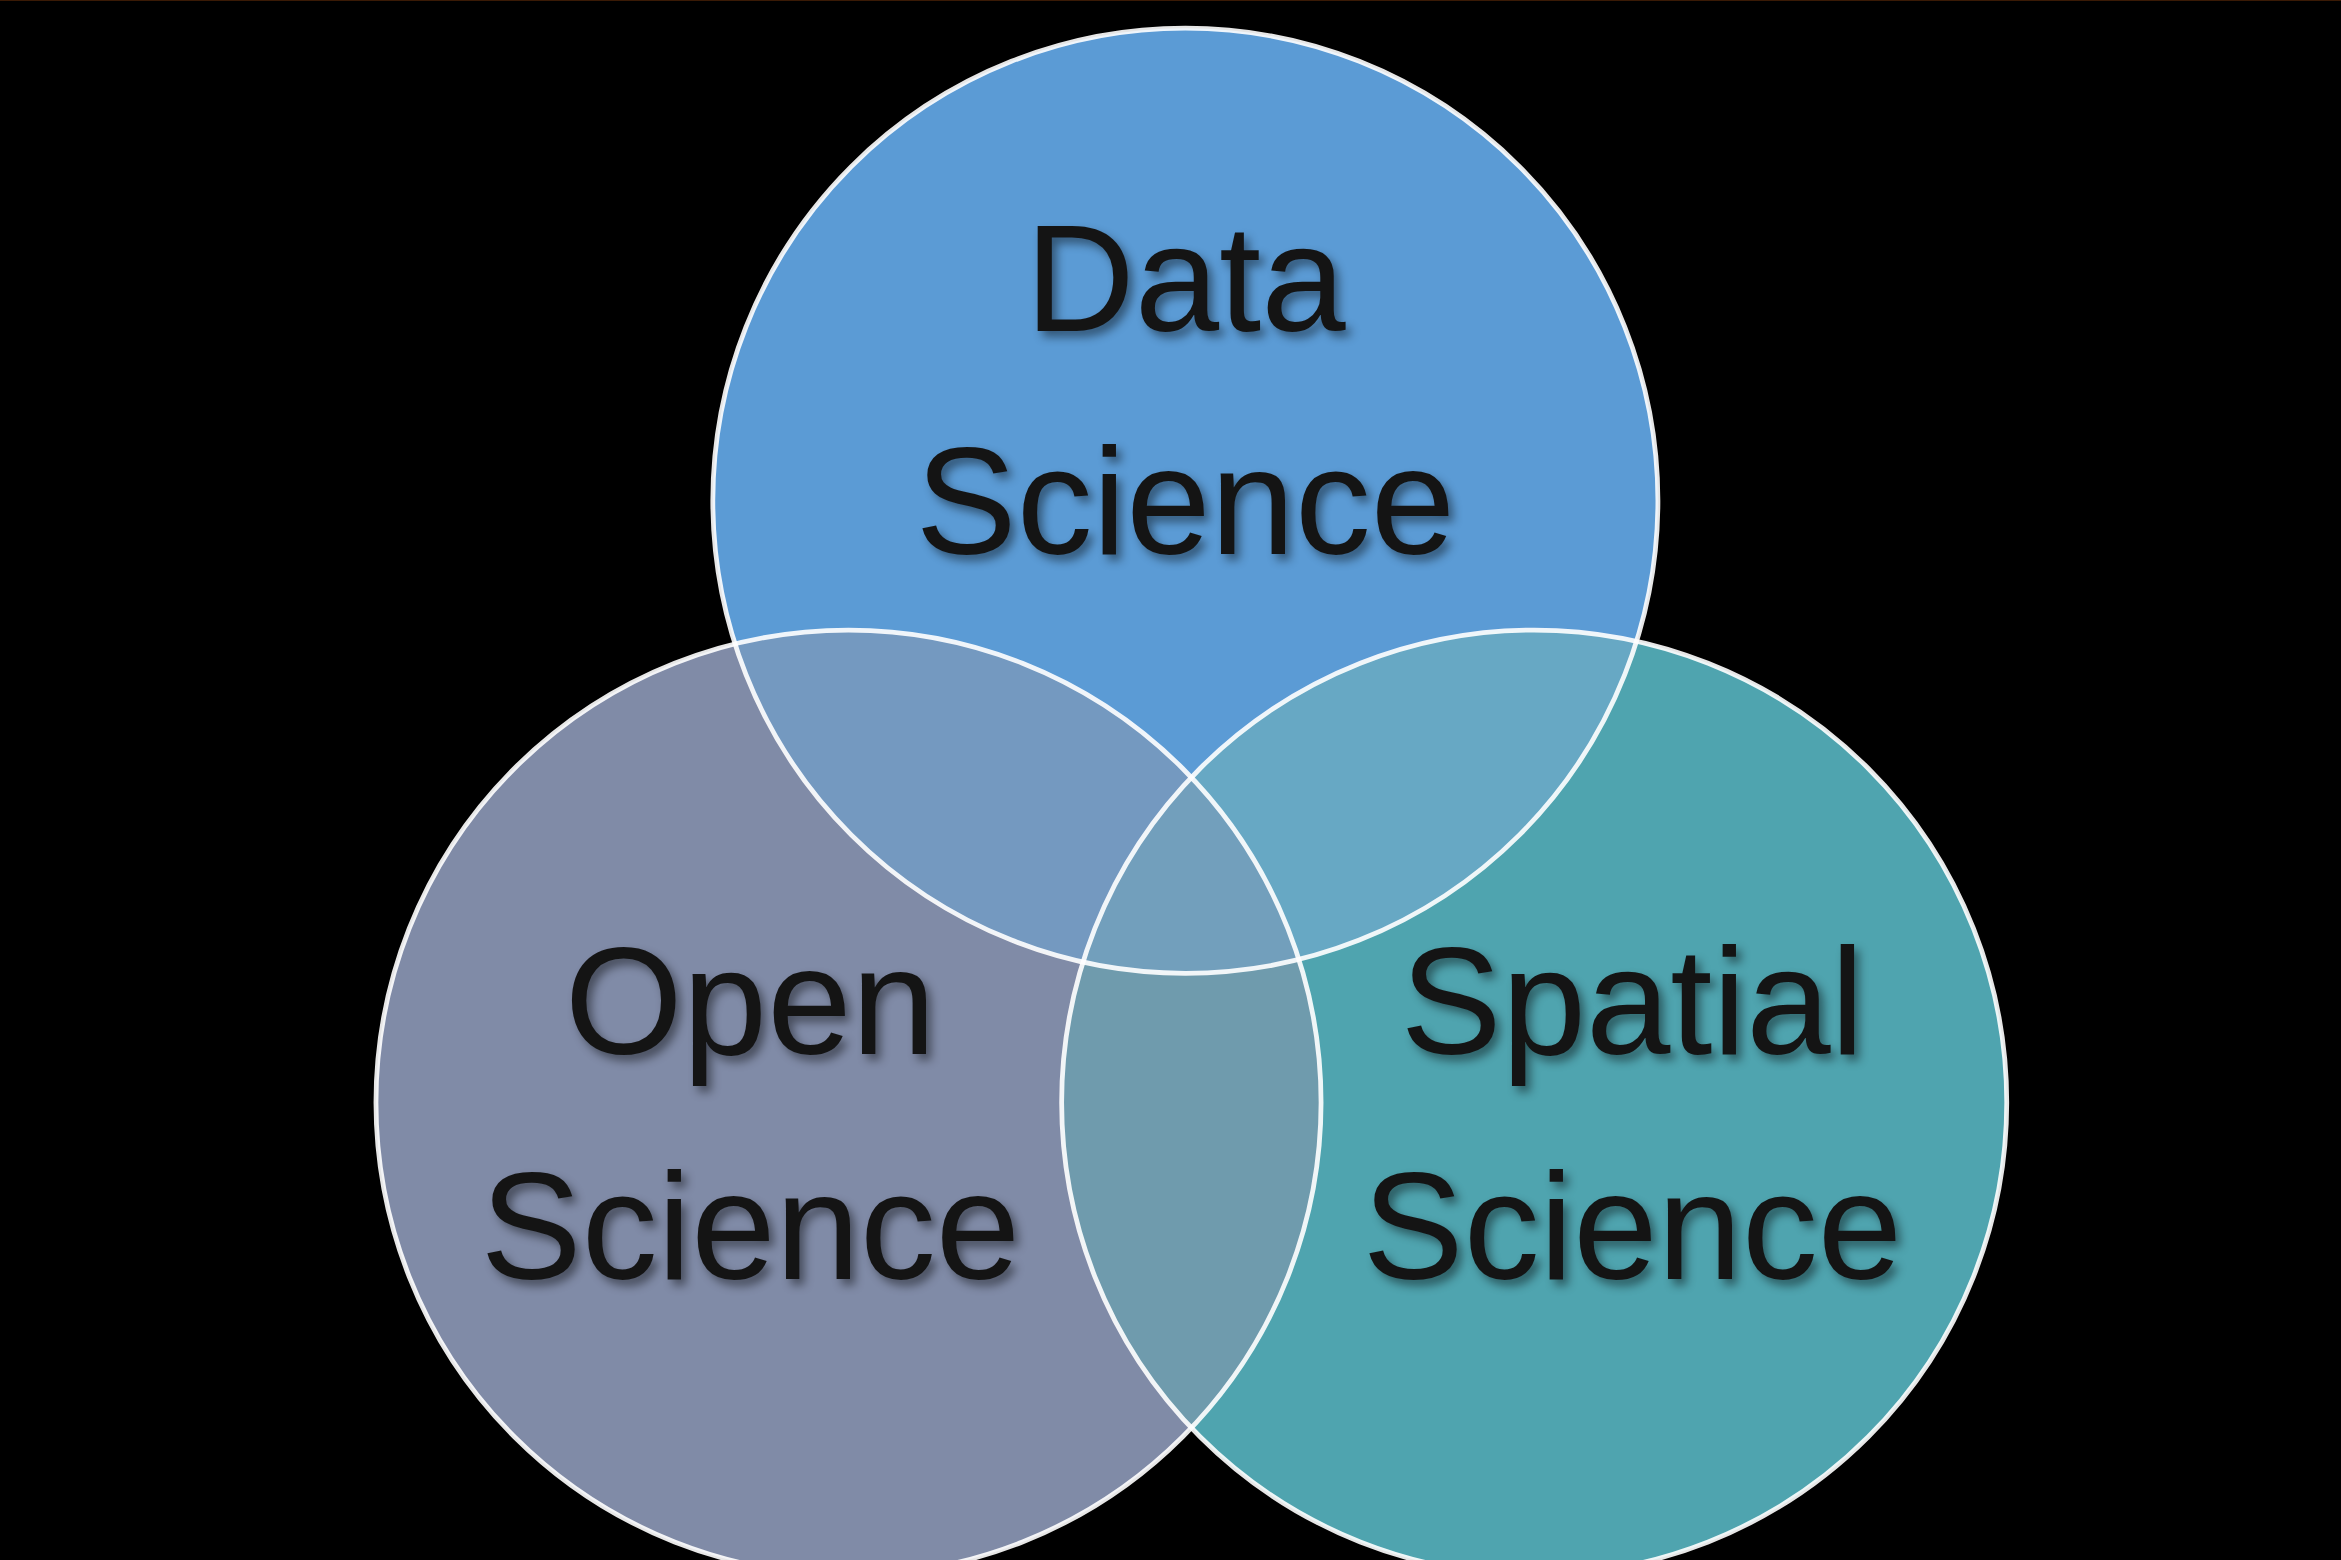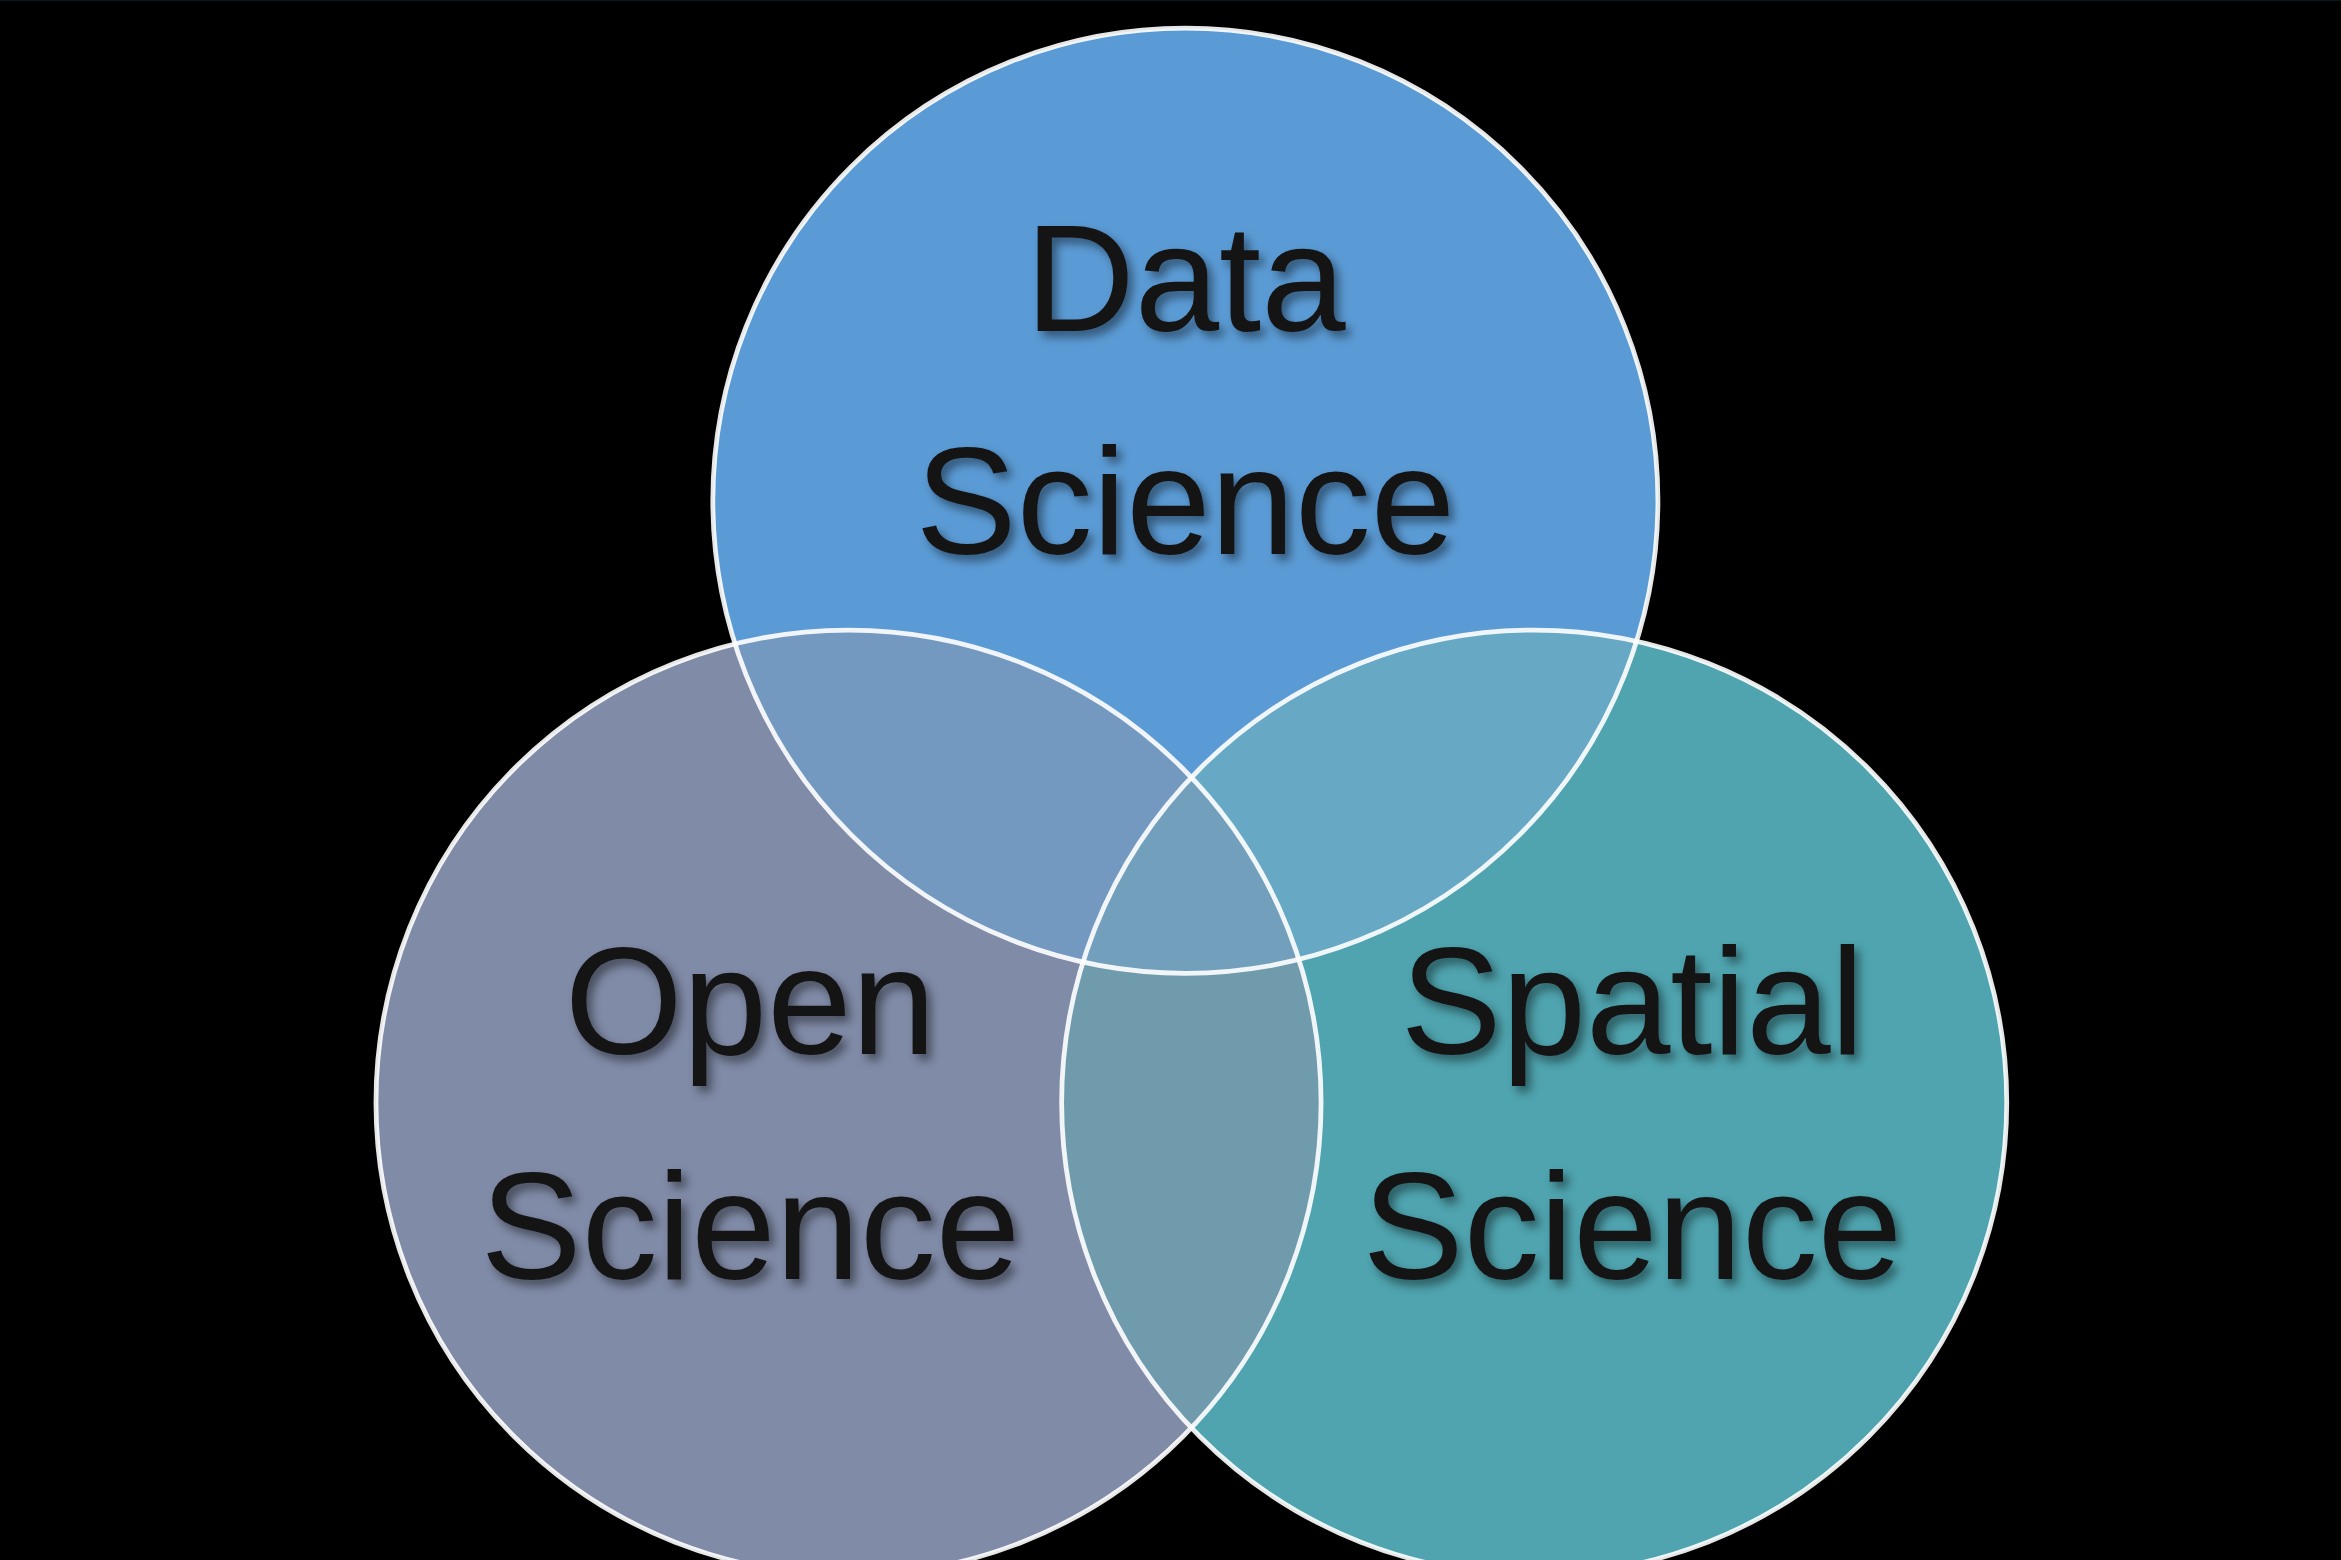--- a/index.html
+++ b/index.html
@@ -5,21 +5,21 @@
   html, body {
     margin: 0;
     padding: 0;
     background: #000000;
   }
   .stage {
     position: relative;
     width: 2342px;
     height: 1561px;
     overflow: hidden;
-    background: #0f766e;
+    background: #f97316;
   }
   svg {
     display: block;
     width: 100%;
     height: 100%;
   }
   .venn-label {
     font-family: "Liberation Sans", sans-serif;
     font-size: 190px;
     font-weight: 400;

